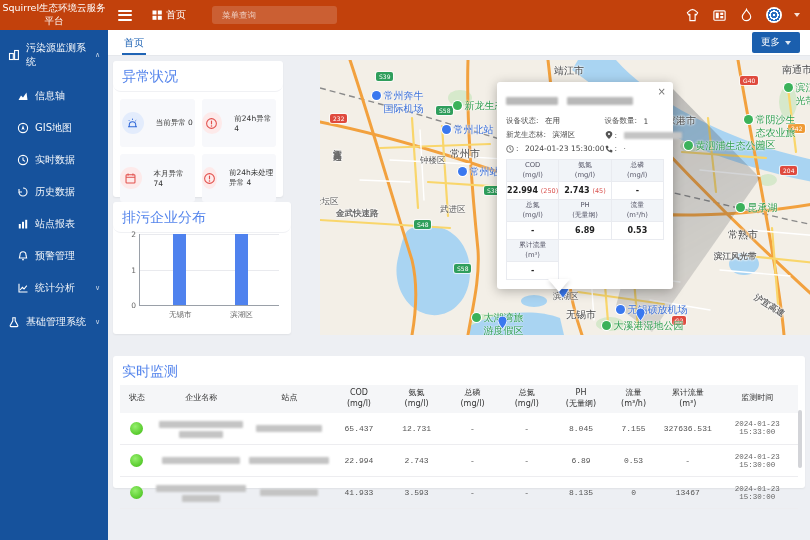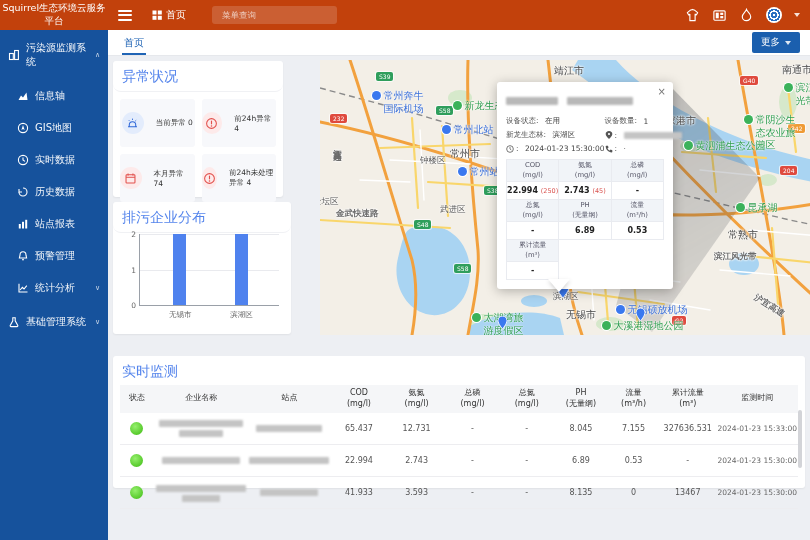--- a/index.html
+++ b/index.html
@@ -108,21 +108,21 @@
   .limit { color:#d9534f; font-weight:normal; font-size:6.5px; }
   #pointer { position:absolute; left:228px; top:219px; width:0; height:0; z-index:5;
     border-left:11px solid transparent; border-right:11px solid transparent; border-top:13px solid #fff;
     filter:drop-shadow(0 2px 2px rgba(0,0,0,.18)); }
 
   
   #rt-panel { left:113px; top:356px; width:692px; height:132px; }
   #rt-table { width:calc(100% - 14px); margin:2px 7px 0; border-collapse:collapse; table-layout:fixed; }
   #rt-table th { background:#f5f6f8; font-size:8px; color:#333; font-weight:normal; padding:3px 1px;
     line-height:1.35; }
-  #rt-table td { font-size:8px; color:#555; text-align:center; height:32px; border-bottom:1px solid #ededf0; }
+  #rt-table td { font-size:8px; color:#555; text-align:center; height:32px; border-bottom:1px solid #ededf0;font-family:Liberation Mono, monospace; }
   #rt-table td.time { font-size:7.5px; color:#666; }
   .dot { width:13px; height:13px; border-radius:50%; margin:0 auto;
     background:radial-gradient(circle at 40% 35%, #96f06e 0%, #52c727 75%, #3da31c 100%); }
   #rt-scroll { position:absolute; right:3px; top:54px; width:4px; height:58px; background:#d3d4d8;
     border-radius:2px; cursor:pointer; }
 </style>
 </head>
 <body>
 
 <div id="topbar">

